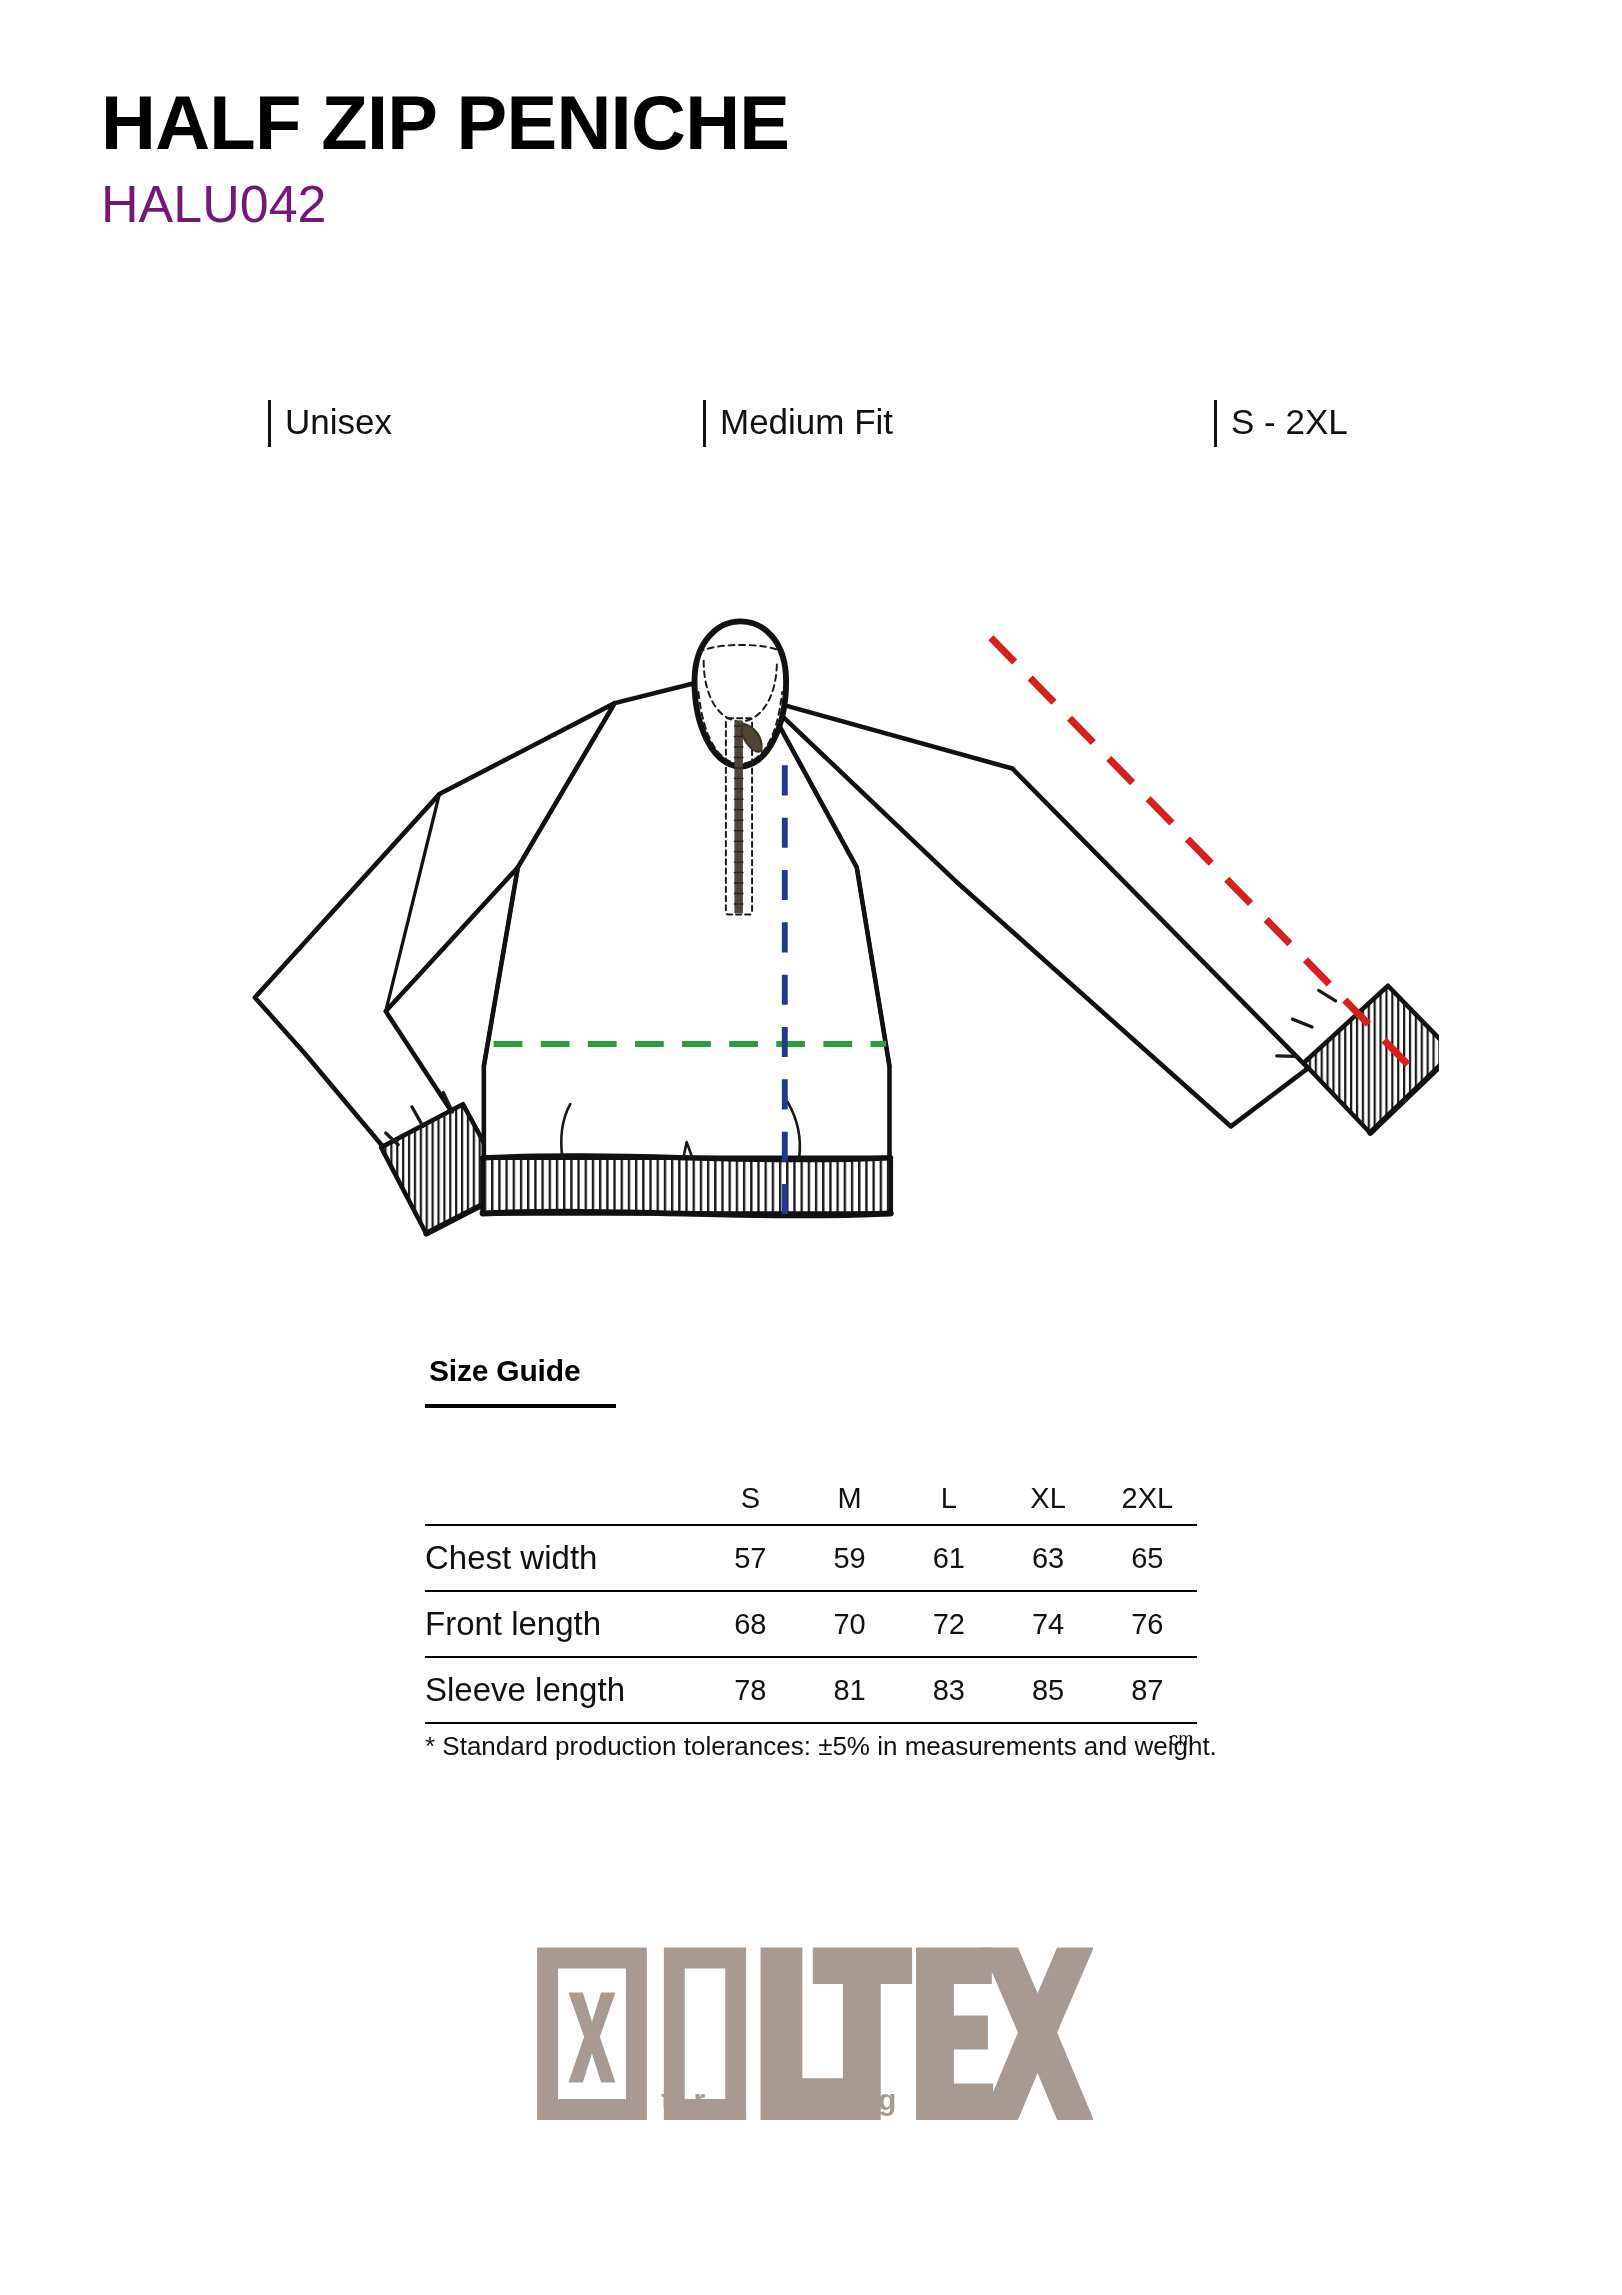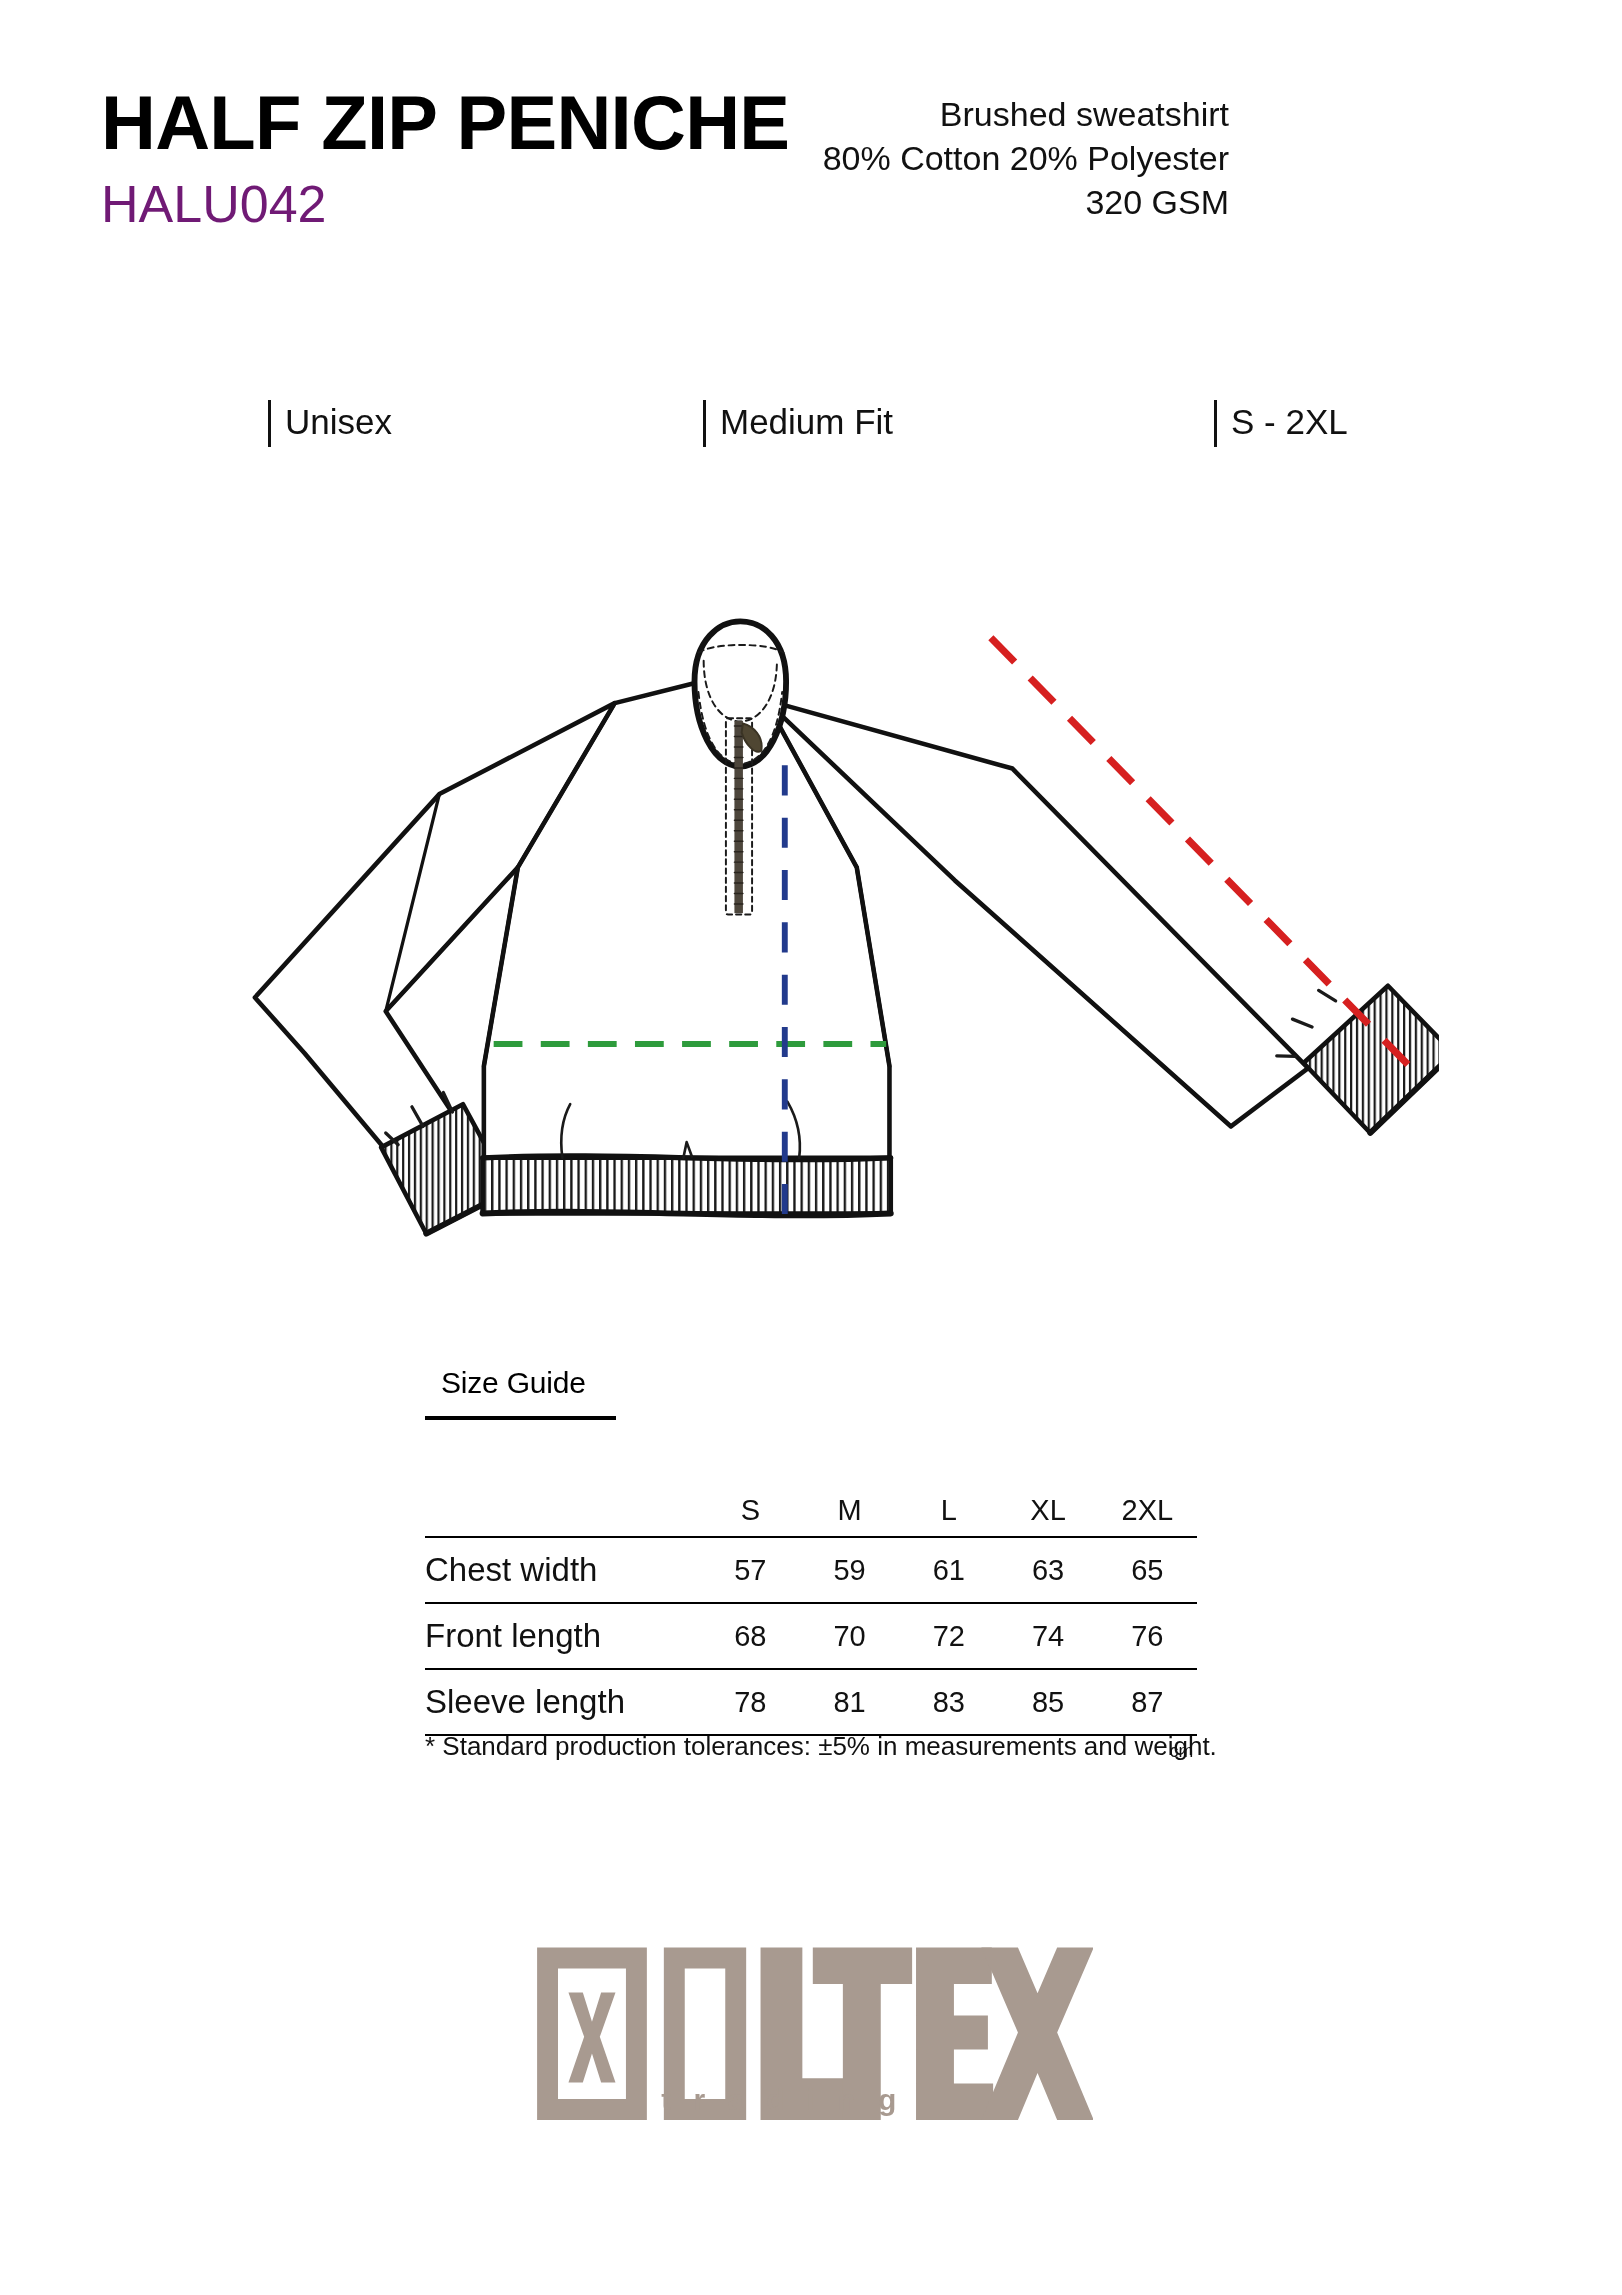--- a/index.html
+++ b/index.html
@@ -102,24 +102,24 @@
 
   
   #size-guide {
     position: absolute;
     left: 425px;
     top: 1351px;
     width: 772px;
   }
   #size-guide-title {
     font-size: 30px;
-    font-weight: 400;
+    font-weight: 700;
     color: #000000;
     letter-spacing: -0.2px;
-    margin: 16px;
+    margin: 4px;
     line-height: 1.05;
   }
   #size-guide-underline {
     width: 191px;
     height: 4.6px;
     background: #000000;
     margin-top: 17px;
   }
 
   #size-table {
@@ -192,25 +192,20 @@
   #logo-inner { width: 563px; height: 196px; position: relative; }
   #logo-inner svg { display: block; }
 </style>
 </head>
 <body>
 
 <div id="header">
   <div id="title-block">
     <div id="product-title">HALF ZIP PENICHE</div>
     <div id="product-code">HALU042</div>
-  </div>
-  <div id="spec-block">
-    <div class="spec-line">Brushed sweatshirt</div>
-    <div class="spec-line">80% Cotton 20% Polyester</div>
-    <div class="spec-line">320 GSM</div>
   </div>
 </div>
 
 <div id="attributes">
   <div class="attr" id="attr-0">
     <div class="attr-bar"></div>
     <div class="attr-label">Unisex</div>
   </div>
   <div class="attr" id="attr-1">
     <div class="attr-bar"></div>

